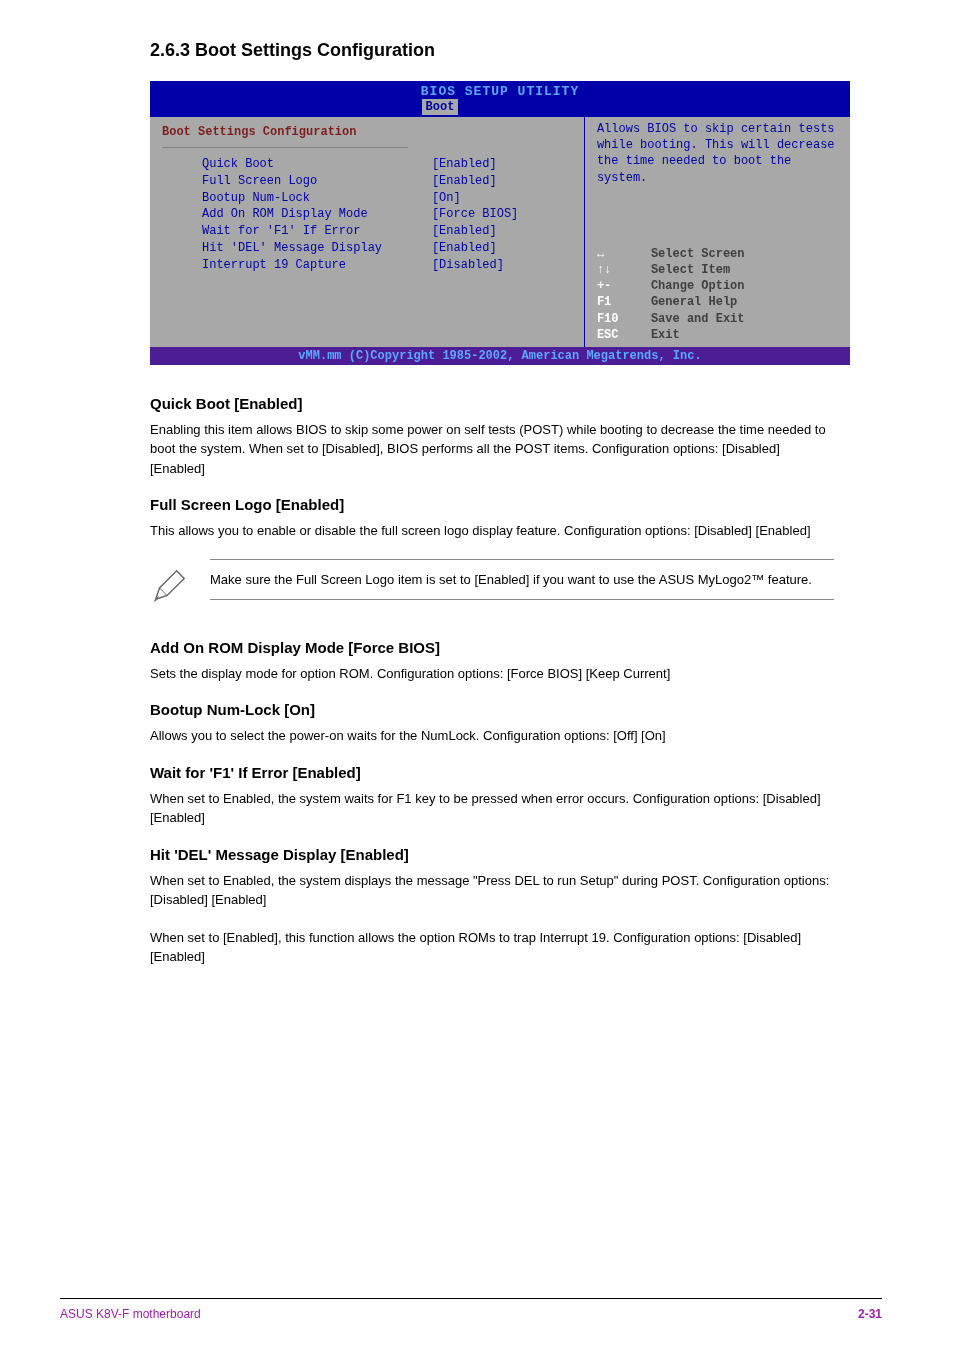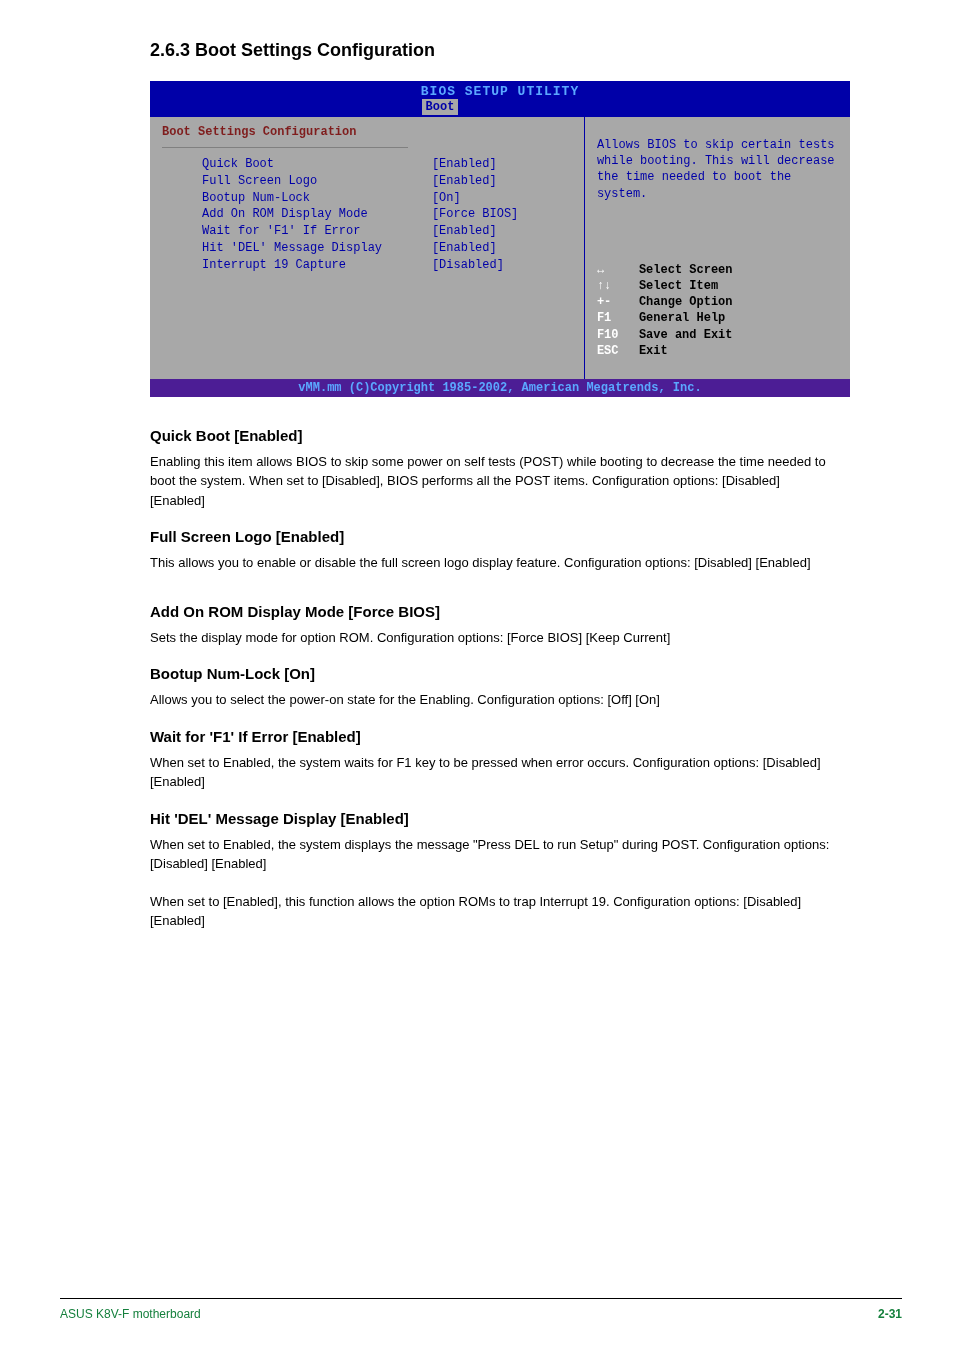--- a/index.html
+++ b/index.html
@@ -65,21 +65,21 @@
       background: #a8a8a8;
       color: #0000a8;
     }
     .bios-left {
       flex: 1.7;
       padding: 8px 12px;
       border-right: 1px solid #0000a8;
     }
     .bios-right {
       flex: 1;
-      padding: 20px 12px;
+      padding: 4px 12px;
       display: flex;
       flex-direction: column;
       justify-content: space-between;
     }
     .bios-section-title {
       color: #7f1d1d;
       font-weight: bold;
       margin-bottom: 8px;
     }
     .bios-divider {
@@ -109,22 +109,23 @@
     .bios-key-row {
       display: flex;
       line-height: 1.35;
     }
     .bios-key-icon {
       width: 42px;
       color: #ffffff;
       font-weight: bold;
     }
     .bios-key-label {
-      color: #000000;
-      font-weight: bold;
+      color: #404040;
+      font-weight: bold;
+      margin-left: 12px;
     }
     .bios-footer {
       background: #4c1d95;
       color: #5ba8ff;
       text-align: center;
       padding: 2px 0;
       font-weight: bold;
       font-size: 12px;
     }
     .doc-section {
@@ -167,27 +168,27 @@
       color: #000;
     }
     .pencil-svg {
       width: 38px;
       height: 38px;
     }
     .page-footer {
       position: absolute;
       bottom: 30px;
       left: 60px;
-      right: 52px;
+      right: 72px;
       border-top: 1px solid #000;
       padding-top: 8px;
       display: flex;
       justify-content: space-between;
       font-size: 12px;
-      color: #15803d;
+      color: #a21caf;
     }
     .page-footer-left {
       font-weight: normal;
     }
     .page-footer-right {
       font-weight: bold;
     }
   </style>
 </head>
 <body>
@@ -270,27 +271,38 @@
   </div>
 
   <div class="doc-section">
     <div class="doc-heading">Quick Boot [Enabled]</div>
     <div class="doc-text">Enabling this item allows BIOS to skip some power on self tests (POST) while booting to decrease the time needed to boot the system. When set to [Disabled], BIOS performs all the POST items. Configuration options: [Disabled] [Enabled]</div>
 
     <div class="doc-heading">Full Screen Logo [Enabled]</div>
     <div class="doc-text">This allows you to enable or disable the full screen logo display feature. Configuration options: [Disabled] [Enabled]</div>
   </div>
 
+  <div class="note-block">
+    <div class="note-icon">
+      <svg class="pencil-svg" viewBox="0 0 40 40">
+        <path d="M 6 34 L 10 22 L 28 4 L 36 12 L 18 30 L 6 34 Z" fill="none" stroke="#666" stroke-width="1.5"></path>
+        <path d="M 10 22 L 18 30" fill="none" stroke="#666" stroke-width="1"></path>
+        <path d="M 6 34 L 9 31" fill="#666" stroke="#666" stroke-width="1"></path>
+        <path d="M 4 36 Q 8 35 6 34" fill="none" stroke="#666" stroke-width="1"></path>
+      </svg>
+    </div>
+    <div class="note-content">Make sure the Full Screen Logo item is set to [Enabled] if you want to use the ASUS MyLogo2™ feature.</div>
+  </div>
 
   <div class="doc-section">
     <div class="doc-heading">Add On ROM Display Mode [Force BIOS]</div>
     <div class="doc-text">Sets the display mode for option ROM. Configuration options: [Force BIOS] [Keep Current]</div>
 
     <div class="doc-heading">Bootup Num-Lock [On]</div>
-    <div class="doc-text">Allows you to select the power-on state for the Enabling. Configuration options: [Off] [On]</div>
+    <div class="doc-text">Allows you to select the power-on waits for the NumLock. Configuration options: [Off] [On]</div>
 
     <div class="doc-heading">Wait for 'F1' If Error [Enabled]</div>
     <div class="doc-text">When set to Enabled, the system waits for F1 key to be pressed when error occurs. Configuration options: [Disabled] [Enabled]</div>
 
     <div class="doc-heading">Hit 'DEL' Message Display [Enabled]</div>
     <div class="doc-text">When set to Enabled, the system displays the message "Press DEL to run Setup" during POST. Configuration options: [Disabled] [Enabled]</div>
 
     <div class="doc-text">When set to [Enabled], this function allows the option ROMs to trap Interrupt 19. Configuration options: [Disabled] [Enabled]</div>
   </div>
 

